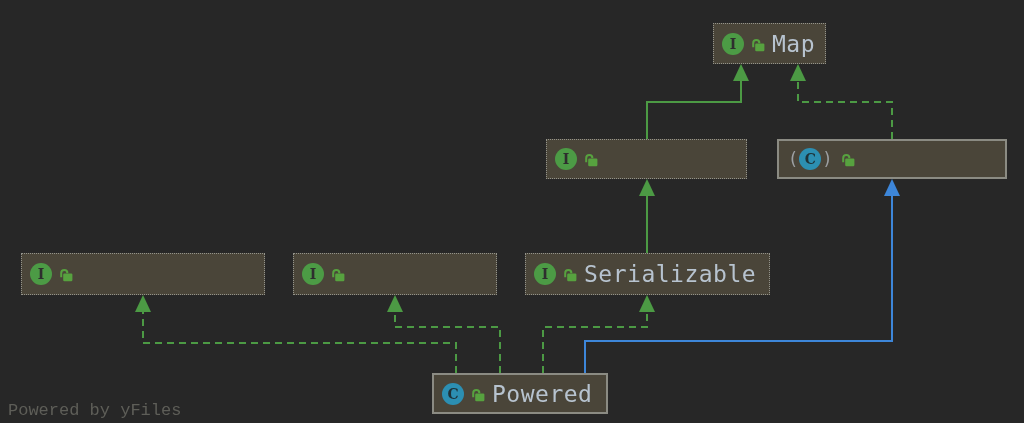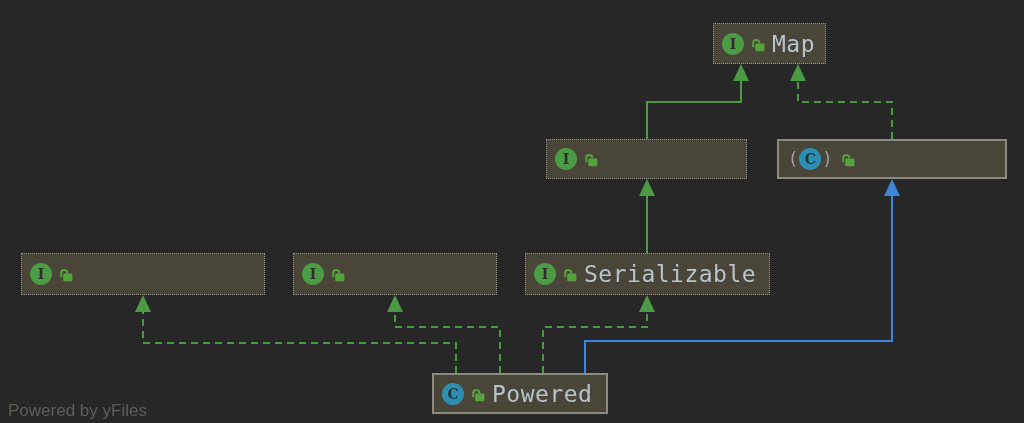--- a/index.html
+++ b/index.html
@@ -30,21 +30,21 @@
     font-family:"DejaVu Serif", serif; font-weight:bold;
     font-size:14px; color:#2E2E2E; line-height:1;
   }
   .circ.green { background:#4C9B45; }
   .circ.blue  { background:#2C8FB2; color:#1E3238; }
   .abs-wrap { display:flex; align-items:center; flex:none; }
   .paren { color:#9DA0A3; font-size:17px; font-family:"DejaVu Sans Mono",monospace; padding:0 1px; }
   .lock { flex:none; display:flex; }
   .watermark {
     position:absolute; left:8px; top:401px;
-    font-family:Liberation Sans, sans-serif;
+    font-family:Liberation Mono, monospace;
     font-size:17px; color:#5E5E58;
   }
 
   
   #n-map          { left:713px; top:23px;  width:113px; height:41px; }
   #n-sortedmap    { left:546px; top:139px; width:201px; }
   #n-abstractmap  { left:777px; top:139px; width:230px; }
   #n-serializable { left:21px;  top:253px; width:244px; height:42px; }
   #n-cloneable    { left:293px; top:253px; width:204px; height:42px; }
   #n-navigablemap { left:525px; top:253px; width:245px; height:42px; }

